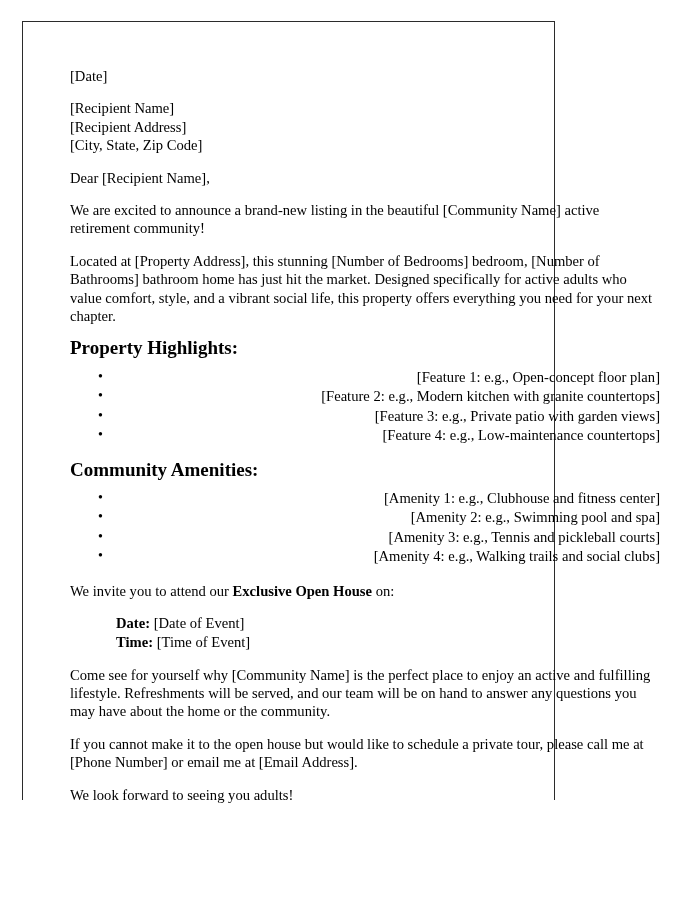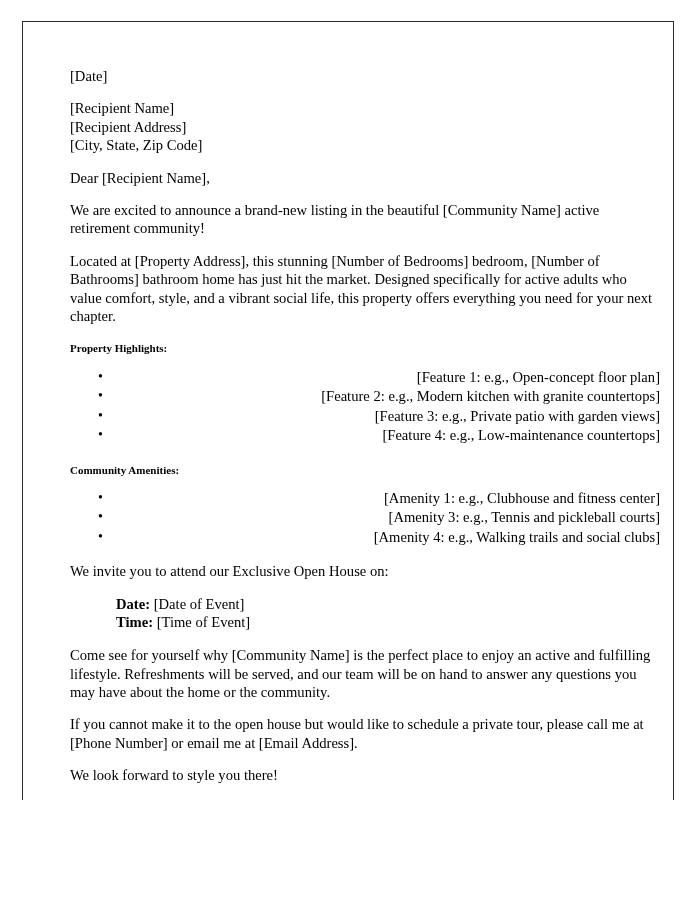--- a/index.html
+++ b/index.html
@@ -15,21 +15,21 @@
     font-family: "Liberation Serif", "DejaVu Serif", serif;
     color: #000000;
     -webkit-font-smoothing: antialiased;
   }
 
   
   .page-frame {
     position: absolute;
     left: 22px;
     top: 21px;
-    width: 652px;
+    width: 533px;
     height: 779px;
     border-left: 1.5px solid #2b2b2b;
     border-right: 1.5px solid #2b2b2b;
     border-top: 1.5px solid #2b2b2b;
     border-bottom: none;
     box-sizing: border-box;
     background: #ffffff;
   }
 
   .letter-body {
@@ -43,21 +43,21 @@
 
   p.block {
     margin: 0 0 14px 0;
     text-align: left;
   }
 
   .addr-line { display: block; font-family: Liberation Serif, serif; }
 
   h3.section-heading {
     margin: 0 0 10px 0;
-    font-size: 11px;
+    font-size: 19px;
     line-height: 18.4px;
     font-weight: bold;
   }
 
   ul.bullets {
     margin: 0 0 16px 0;
     padding: 0 0 0 43px;
     list-style: none;
   }
   ul.bullets li {
@@ -75,21 +75,21 @@
     line-height: 18.4px;
   }
 
   .event-lines {
     margin: 0 0 14px 0;
     line-height: 18.8px;
   }
   .event-lines .ev-row { display: block; margin-left: 46px; }
   .event-lines .ev-label { font-weight: bold; }
 
-  b, .bold { font-weight: normal; }
+  b, .bold { font-weight: bold; }
 </style>
 </head>
 <body>
 
 <div class="page-frame">
   <div class="letter-body">
 
     <p class="block">[Date]</p>
 
     <p class="block">
@@ -108,31 +108,32 @@
     <ul class="bullets">
       <li>[Feature 1: e.g., Open-concept floor plan]</li>
       <li>[Feature 2: e.g., Modern kitchen with granite countertops]</li>
       <li>[Feature 3: e.g., Private patio with garden views]</li>
       <li>[Feature 4: e.g., Low-maintenance countertops]</li>
     </ul>
 
     <h3 class="section-heading">Community Amenities:</h3>
     <ul class="bullets">
       <li>[Amenity 1: e.g., Clubhouse and fitness center]</li>
+      <li>[Amenity 2: e.g., Swimming pool and spa]</li>
       <li>[Amenity 3: e.g., Tennis and pickleball courts]</li>
       <li>[Amenity 4: e.g., Walking trails and social clubs]</li>
     </ul>
 
     <p class="block"><span>We invite you to attend our </span><b>Exclusive Open House</b><span> on:</span></p>
 
     <div class="event-lines">
       <span class="ev-row"><span class="ev-label">Date:</span><span> [Date of Event]</span></span>
       <span class="ev-row"><span class="ev-label">Time:</span><span> [Time of Event]</span></span>
     </div>
 
     <p class="block">Come see for yourself why [Community Name] is the perfect place to enjoy an active and fulfilling lifestyle. Refreshments will be served, and our team will be on hand to answer any questions you may have about the home or the community.</p>
 
     <p class="block">If you cannot make it to the open house but would like to schedule a private tour, please call me at [Phone Number] or email me at [Email Address].</p>
 
-    <p class="block">We look forward to style you there!</p>
+    <p class="block">We look forward to seeing you adults!</p>
 
   </div>
 </div>
 
 </body></html>

